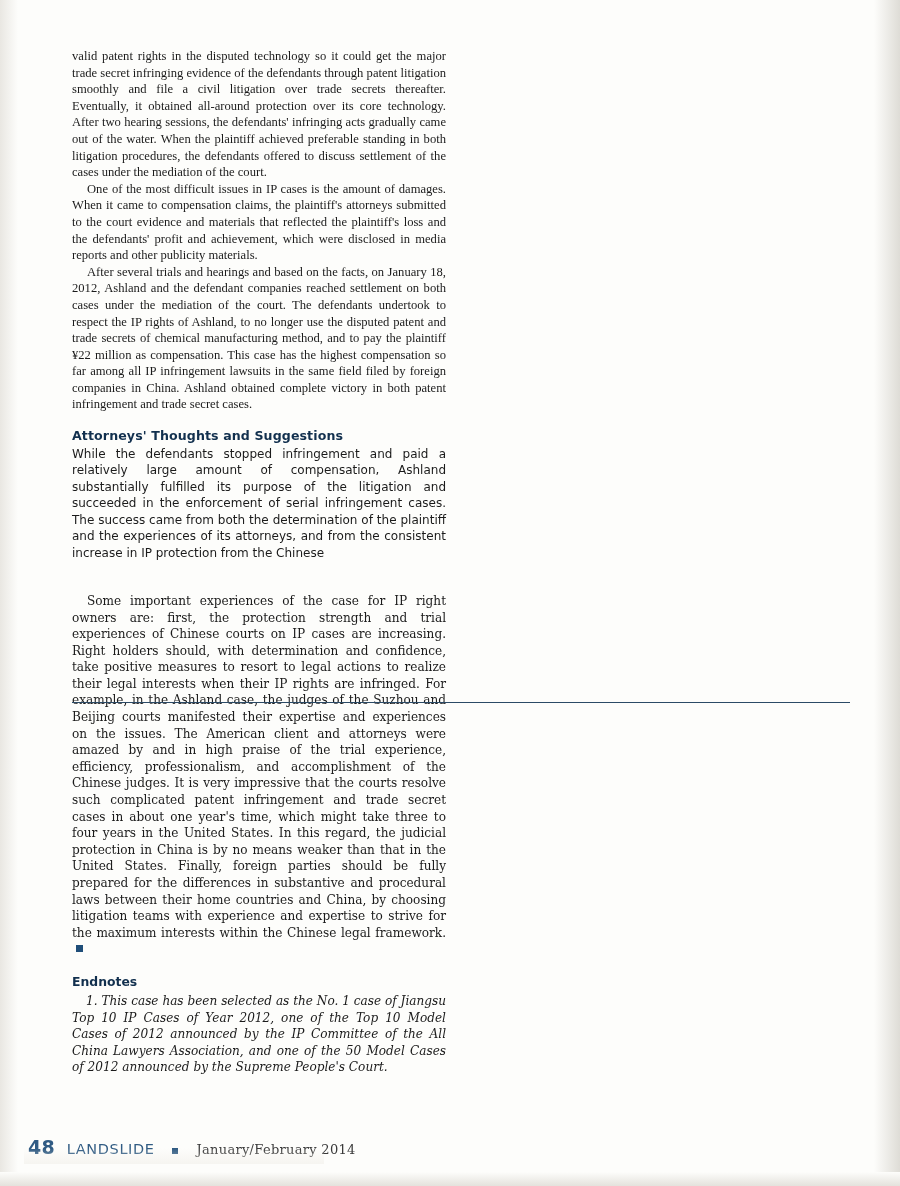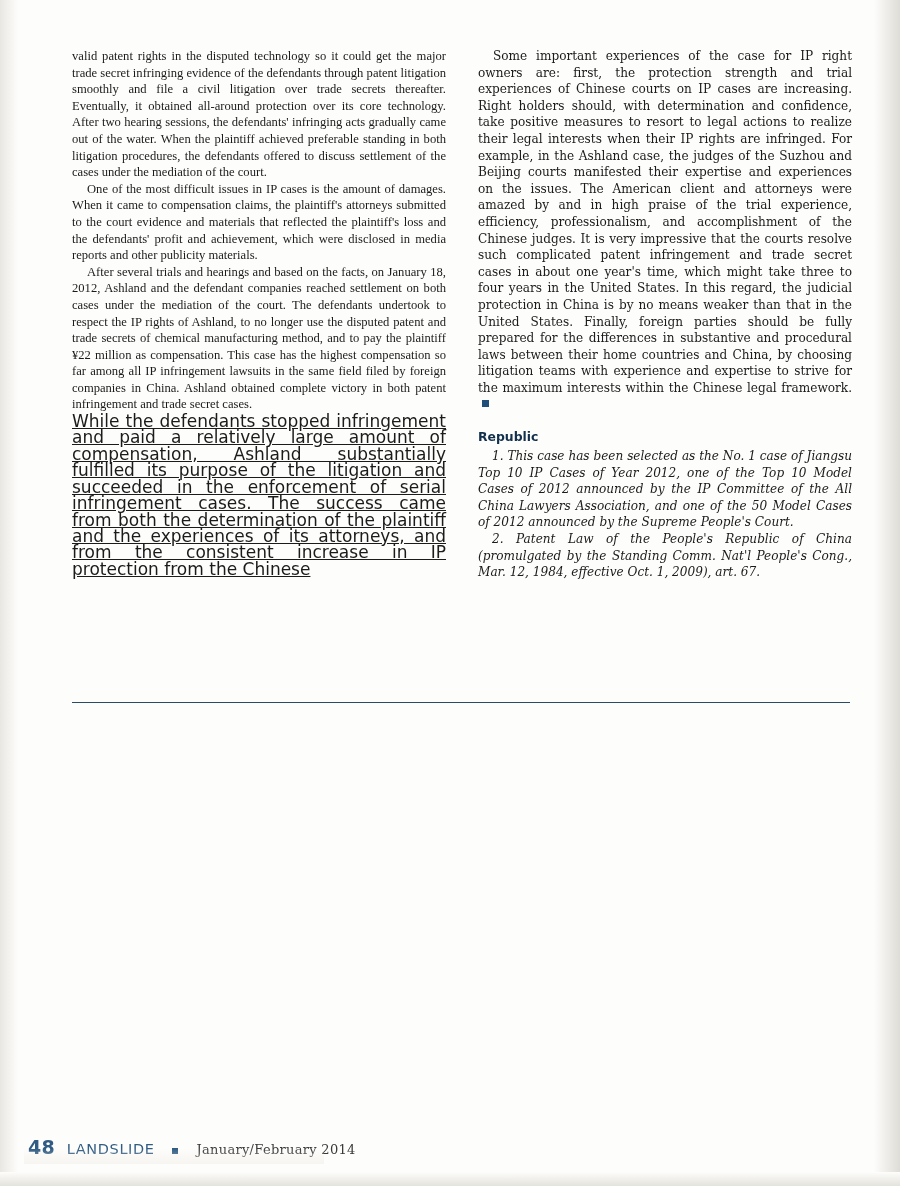--- a/index.html
+++ b/index.html
@@ -40,20 +40,21 @@
     background: linear-gradient(to top, #e4e2dc, #fdfdfb);
   }
 
   .columns {
     position: absolute;
     left: 72px;
     top: 48px;
     width: 780px;
     display: flex;
     gap: 32px;
+    flex-direction: column;
   }
   .col {
     width: 374px;
   }
   .col p {
     margin: 0;
     font-size: 12.6px;
     line-height: 16.6px;
     text-align: justify;
     text-justify: inter-word;
@@ -83,23 +84,22 @@
   }
   h2.endnotes-heading {
     font-family: "DejaVu Sans", sans-serif;
     font-size: 12.4px;
     font-weight: bold;
     color: #12304e;
     margin: 16px 0 4px 0;
   }
   .col-left .body-after-heading p {
     font-family: "DejaVu Sans", sans-serif;
-    font-size: 17px;
+    font-size: 12px;
     line-height: 16.4px;
-    text-decoration: underline;
   }
   .endnote {
     font-family: "DejaVu Serif", serif;
     font-size: 11.1px;
     line-height: 15.2px;
     text-align: justify;
     margin: 0;
     text-indent: 14px;
     font-style: italic;
   }
@@ -175,31 +175,31 @@
   <div class="scan-edge-right"></div>
   <div class="scan-edge-bottom"></div>
 
   <div class="columns">
 
     <div class="col col-left">
       <p>valid patent rights in the disputed technology so it could get the major trade secret infringing evidence of the defendants through patent litigation smoothly and file a civil litigation over trade secrets thereafter. Eventually, it obtained all-around protection over its core technology. After two hearing sessions, the defendants' infringing acts gradually came out of the water. When the plaintiff achieved preferable standing in both litigation procedures, the defendants offered to discuss settlement of the cases under the mediation of the court.</p>
       <p class="indent">One of the most difficult issues in IP cases is the amount of damages. When it came to compensation claims, the plaintiff's attorneys submitted to the court evidence and materials that reflected the plaintiff's loss and the defendants' profit and achievement, which were disclosed in media reports and other publicity materials.</p>
       <p class="indent">After several trials and hearings and based on the facts, on January 18, 2012, Ashland and the defendant companies reached settlement on both cases under the mediation of the court. The defendants undertook to respect the IP rights of Ashland, to no longer use the disputed patent and trade secrets of chemical manufacturing method, and to pay the plaintiff ¥22 million as compensation. This case has the highest compensation so far among all IP infringement lawsuits in the same field filed by foreign companies in China. Ashland obtained complete victory in both patent infringement and trade secret cases.</p>
 
+      <h2 class="section-heading">Attorneys' Thoughts and Suggestions</h2>
       <div class="body-after-heading">
         <p>While the defendants stopped infringement and paid a relatively large amount of compensation, Ashland substantially fulfilled its purpose of the litigation and succeeded in the enforcement of serial infringement cases. The success came from both the determination of the plaintiff and the experiences of its attorneys, and from the consistent increase in IP protection from the Chinese</p>
       </div>
     </div>
 
     <div class="col col-right">
       <p class="indent"><span>Some important experiences of the case for IP right owners are: first, the protection strength and trial experiences of Chinese courts on IP cases are increasing. Right holders should, with determination and confidence, take positive measures to resort to legal actions to realize their legal interests when their IP rights are infringed. For example, in the Ashland case, the judges of the Suzhou and Beijing courts manifested their expertise and experiences on the issues. The American client and attorneys were amazed by and in high praise of the trial experience, efficiency, professionalism, and accomplishment of the Chinese judges. It is very impressive that the courts resolve such complicated patent infringement and trade secret cases in about one year's time, which might take three to four years in the United States. In this regard, the judicial protection in China is by no means weaker than that in the United States. Finally, foreign parties should be fully prepared for the differences in substantive and procedural laws between their home countries and China, by choosing litigation teams with experience and expertise to strive for the maximum interests within the Chinese legal framework.</span><span class="end-mark"></span></p>
 
-      <h2 class="endnotes-heading">Republic</h2>
+      <h2 class="endnotes-heading">Endnotes</h2>
       <p class="endnote">1. This case has been selected as the No. 1 case of Jiangsu Top 10 IP Cases of Year 2012, one of the Top 10 Model Cases of 2012 announced by the IP Committee of the All China Lawyers Association, and one of the 50 Model Cases of 2012 announced by the Supreme People's Court.</p>
-      <p class="endnote">2. Patent Law of the People's Republic of China (promulgated by the Standing Comm. Nat'l People's Cong., Mar. 12, 1984, effective Oct. 1, 2009), art. 67.</p>
     </div>
 
   </div>
 
   <div class="rule"></div>
 
   <div class="footer">
     <span class="folio">48</span>
     <span class="masthead">LANDSLIDE</span>
     <span class="footer-sq"></span>

